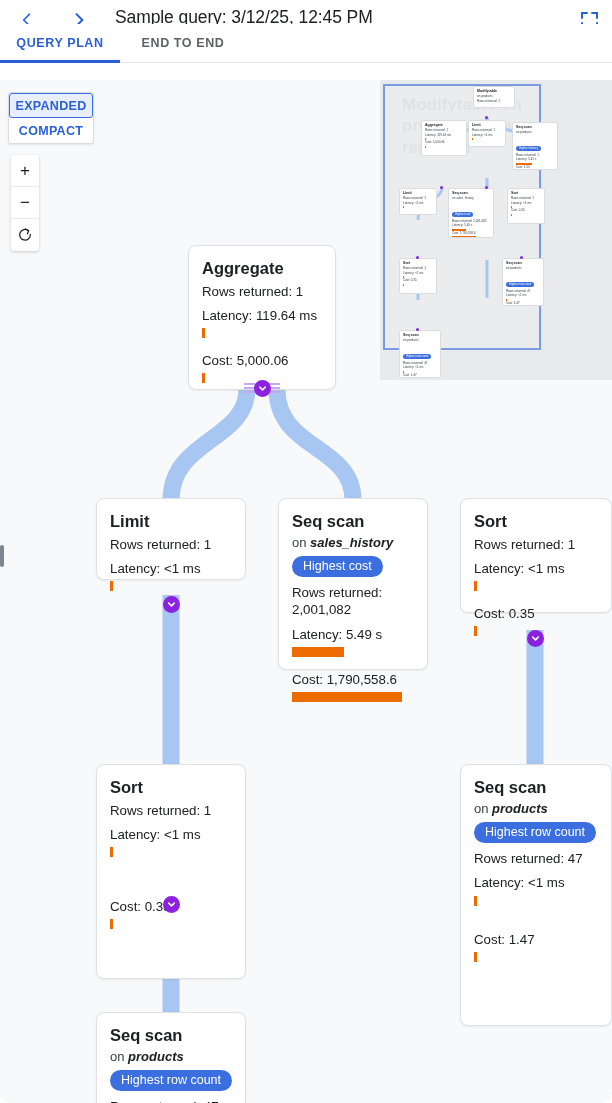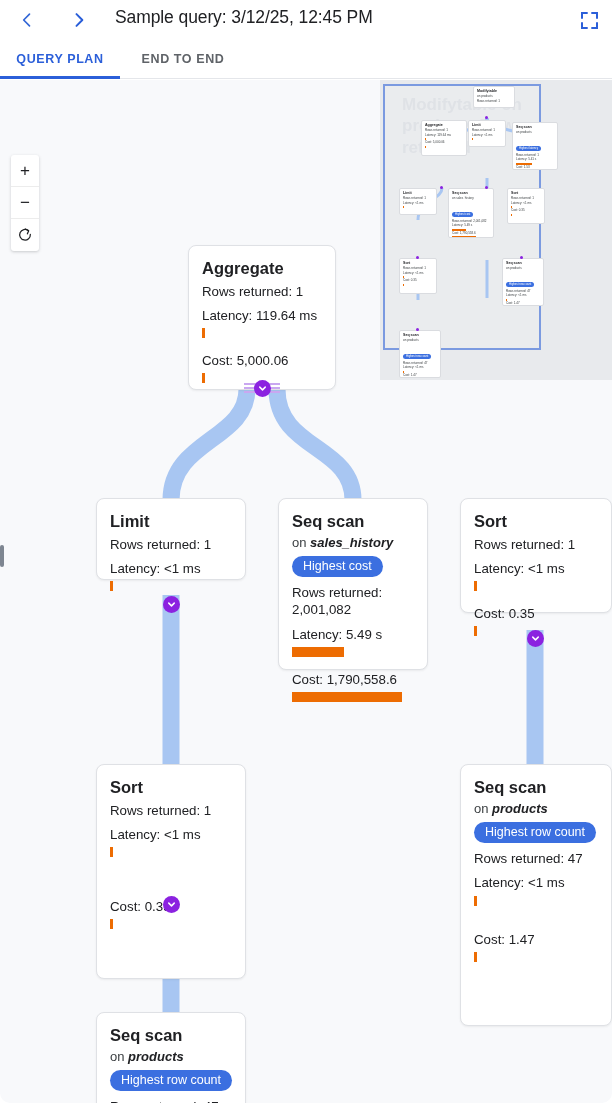--- a/index.html
+++ b/index.html
@@ -27,21 +27,21 @@
     position: absolute; left: 115px; top: 7px;
     font-size: 17.5px; color: #202124; letter-spacing: -0.1px; white-space: nowrap;
   }
   .fullscreen-btn {
     position: absolute; right: 10px; top: 7px; width: 26px; height: 26px;
     display: flex; align-items: center; justify-content: center; cursor: pointer;
   }
 
   
   .tabs {
-    position: absolute; left: 0; top: 40px; width: 612px; height: 39px;
+    position: absolute; left: 0; top: 24px; width: 612px; height: 39px;
     background: #fff; border-bottom: 1px solid #e4e6ea; display: flex; align-items: stretch;
   }
   .tab {
     display: flex; align-items: center; justify-content: center;
     font-size: 12.5px; font-weight: bold; letter-spacing: 0.6px;
     color: #5f6368; cursor: pointer; position: relative; padding: 0 16px;
   }
   .tab.active { color: #2b5fd9; }
   .tab.active:after {
     content: ""; position: absolute; left: 0; right: 0; bottom: -1px; height: 3px;
@@ -303,20 +303,24 @@
       </div>
 
       <div class="mini-dot" style="left:105px;top:36px;"></div>
       <div class="mini-dot" style="left:60px;top:106px;"></div>
       <div class="mini-dot" style="left:105px;top:106px;"></div>
       <div class="mini-dot" style="left:36px;top:176px;"></div>
       <div class="mini-dot" style="left:140px;top:176px;"></div>
       <div class="mini-dot" style="left:36px;top:248px;"></div>
     </div>
 
+    <div class="mode-toggle">
+      <div class="mode-btn selected">EXPANDED</div>
+      <div class="mode-btn">COMPACT</div>
+    </div>
 
     <div class="zoom-controls">
       <div class="zoom-btn">+</div>
       <div class="zoom-btn">−</div>
       <div class="zoom-btn">
         <svg width="16" height="16" viewBox="0 0 24 24">
           <path d="M20 11 A8 8 0 1 1 17 5.3" fill="none" stroke="#202124" stroke-width="1.9" stroke-linecap="round"></path>
           <path d="M12.5 3 L17.5 5.6 L15.6 10.2" fill="none" stroke="#202124" stroke-width="1.9" stroke-linecap="round" stroke-linejoin="round"></path>
         </svg>
       </div>

